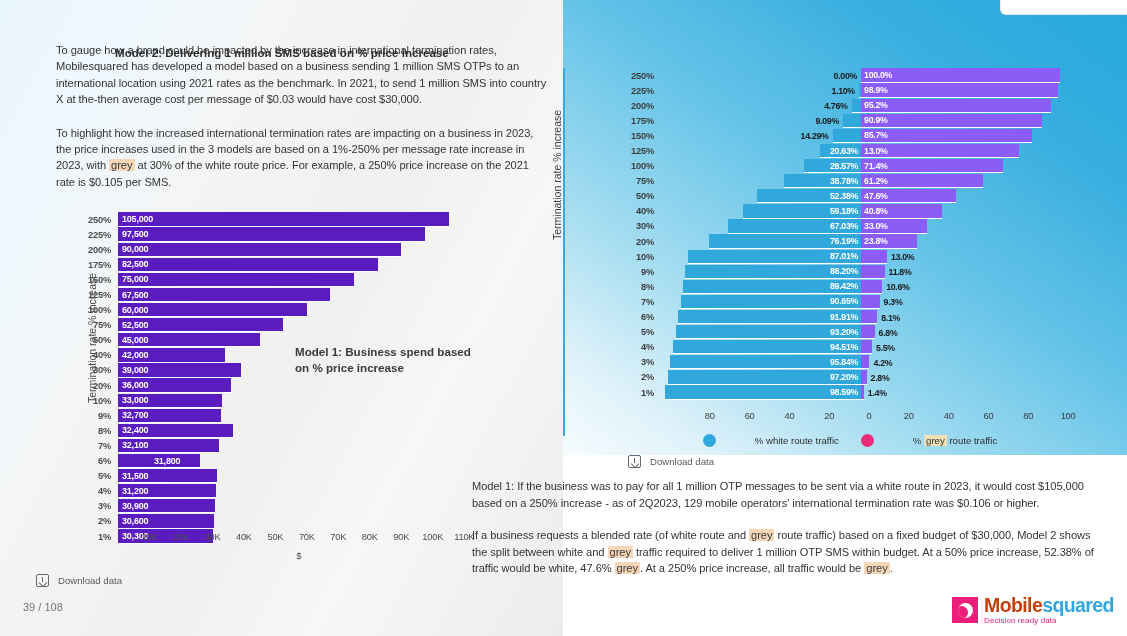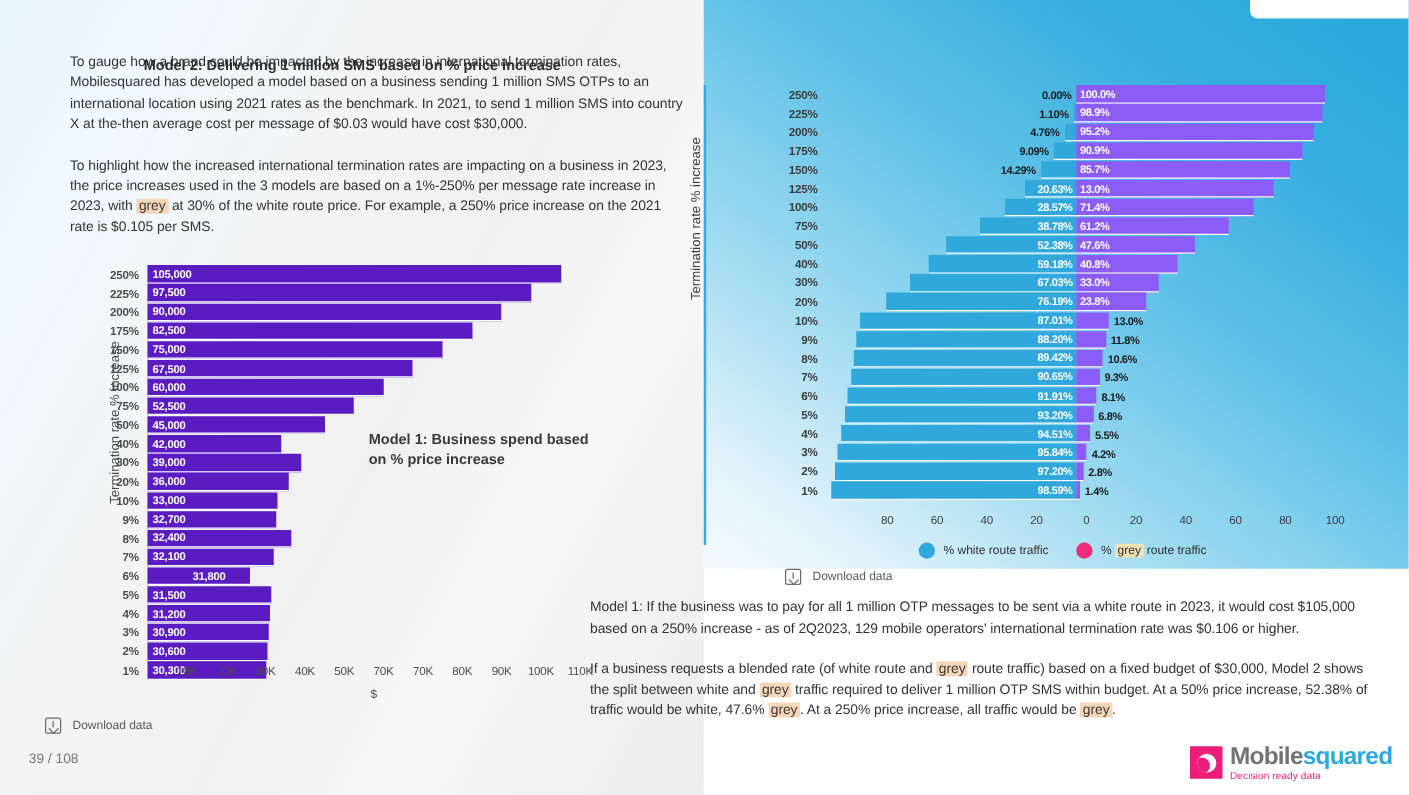--- a/index.html
+++ b/index.html
@@ -172,21 +172,21 @@
   .c2-tick {
     position: absolute; top: 0; font-size: 9.3px; color: #3d3d3d;
     transform: translateX(-50%); letter-spacing: -0.2px;
   }
   #c2-legend {
     position: absolute; left: 620px; top: 434px; width: 460px;
     display: flex; justify-content: center; align-items: center; gap: 22px;
   }
   .lg-item { display: flex; align-items: center; gap: 7px; }
   .lg-dot { width: 13px; height: 13px; border-radius: 50%; flex: none; }
-  .lg-txt { font-size: 9.6px; color: #2f2f2f; }
+  .lg-txt { font-size: 9.6px; color: #2f2f2f; margin-left: 32px; }
   .lg-hl { background: #f0e0b4; padding: 0 2px; }
 
   
   #bottom-text {
     position: absolute; left: 472px; top: 478px; width: 624px;
   }
   #bottom-text .body-p { font-size: 11.1px; line-height: 16.6px; }
   #bottom-text .body-p + .body-p { margin-top: 16px; }
 
   
@@ -201,21 +201,21 @@
   #logo-mark .swirl {
     width: 15px; height: 15px; border-radius: 50%;
     background: #ffffff; position: relative; overflow: hidden;
   }
   #logo-mark .swirl::after {
     content: ""; position: absolute; left: -3px; top: 3px;
     width: 13px; height: 13px; border-radius: 50%; background: #EC1E79;
   }
   #logo-text { line-height: 1; }
   #logo-word { font-size: 19.5px; font-weight: bold; letter-spacing: -0.6px; }
-  #logo-word .m { color: #737373; }
+  #logo-word .m { color: #c2410c; }
   #logo-word .s { color: #2FA8DF; }
   #logo-tag {
     font-size: 8px; color: #EC1E79; margin-top: 1px; letter-spacing: 0.1px;
   }
 </style>
 </head>
 <body>
 
 <div id="page">
 

